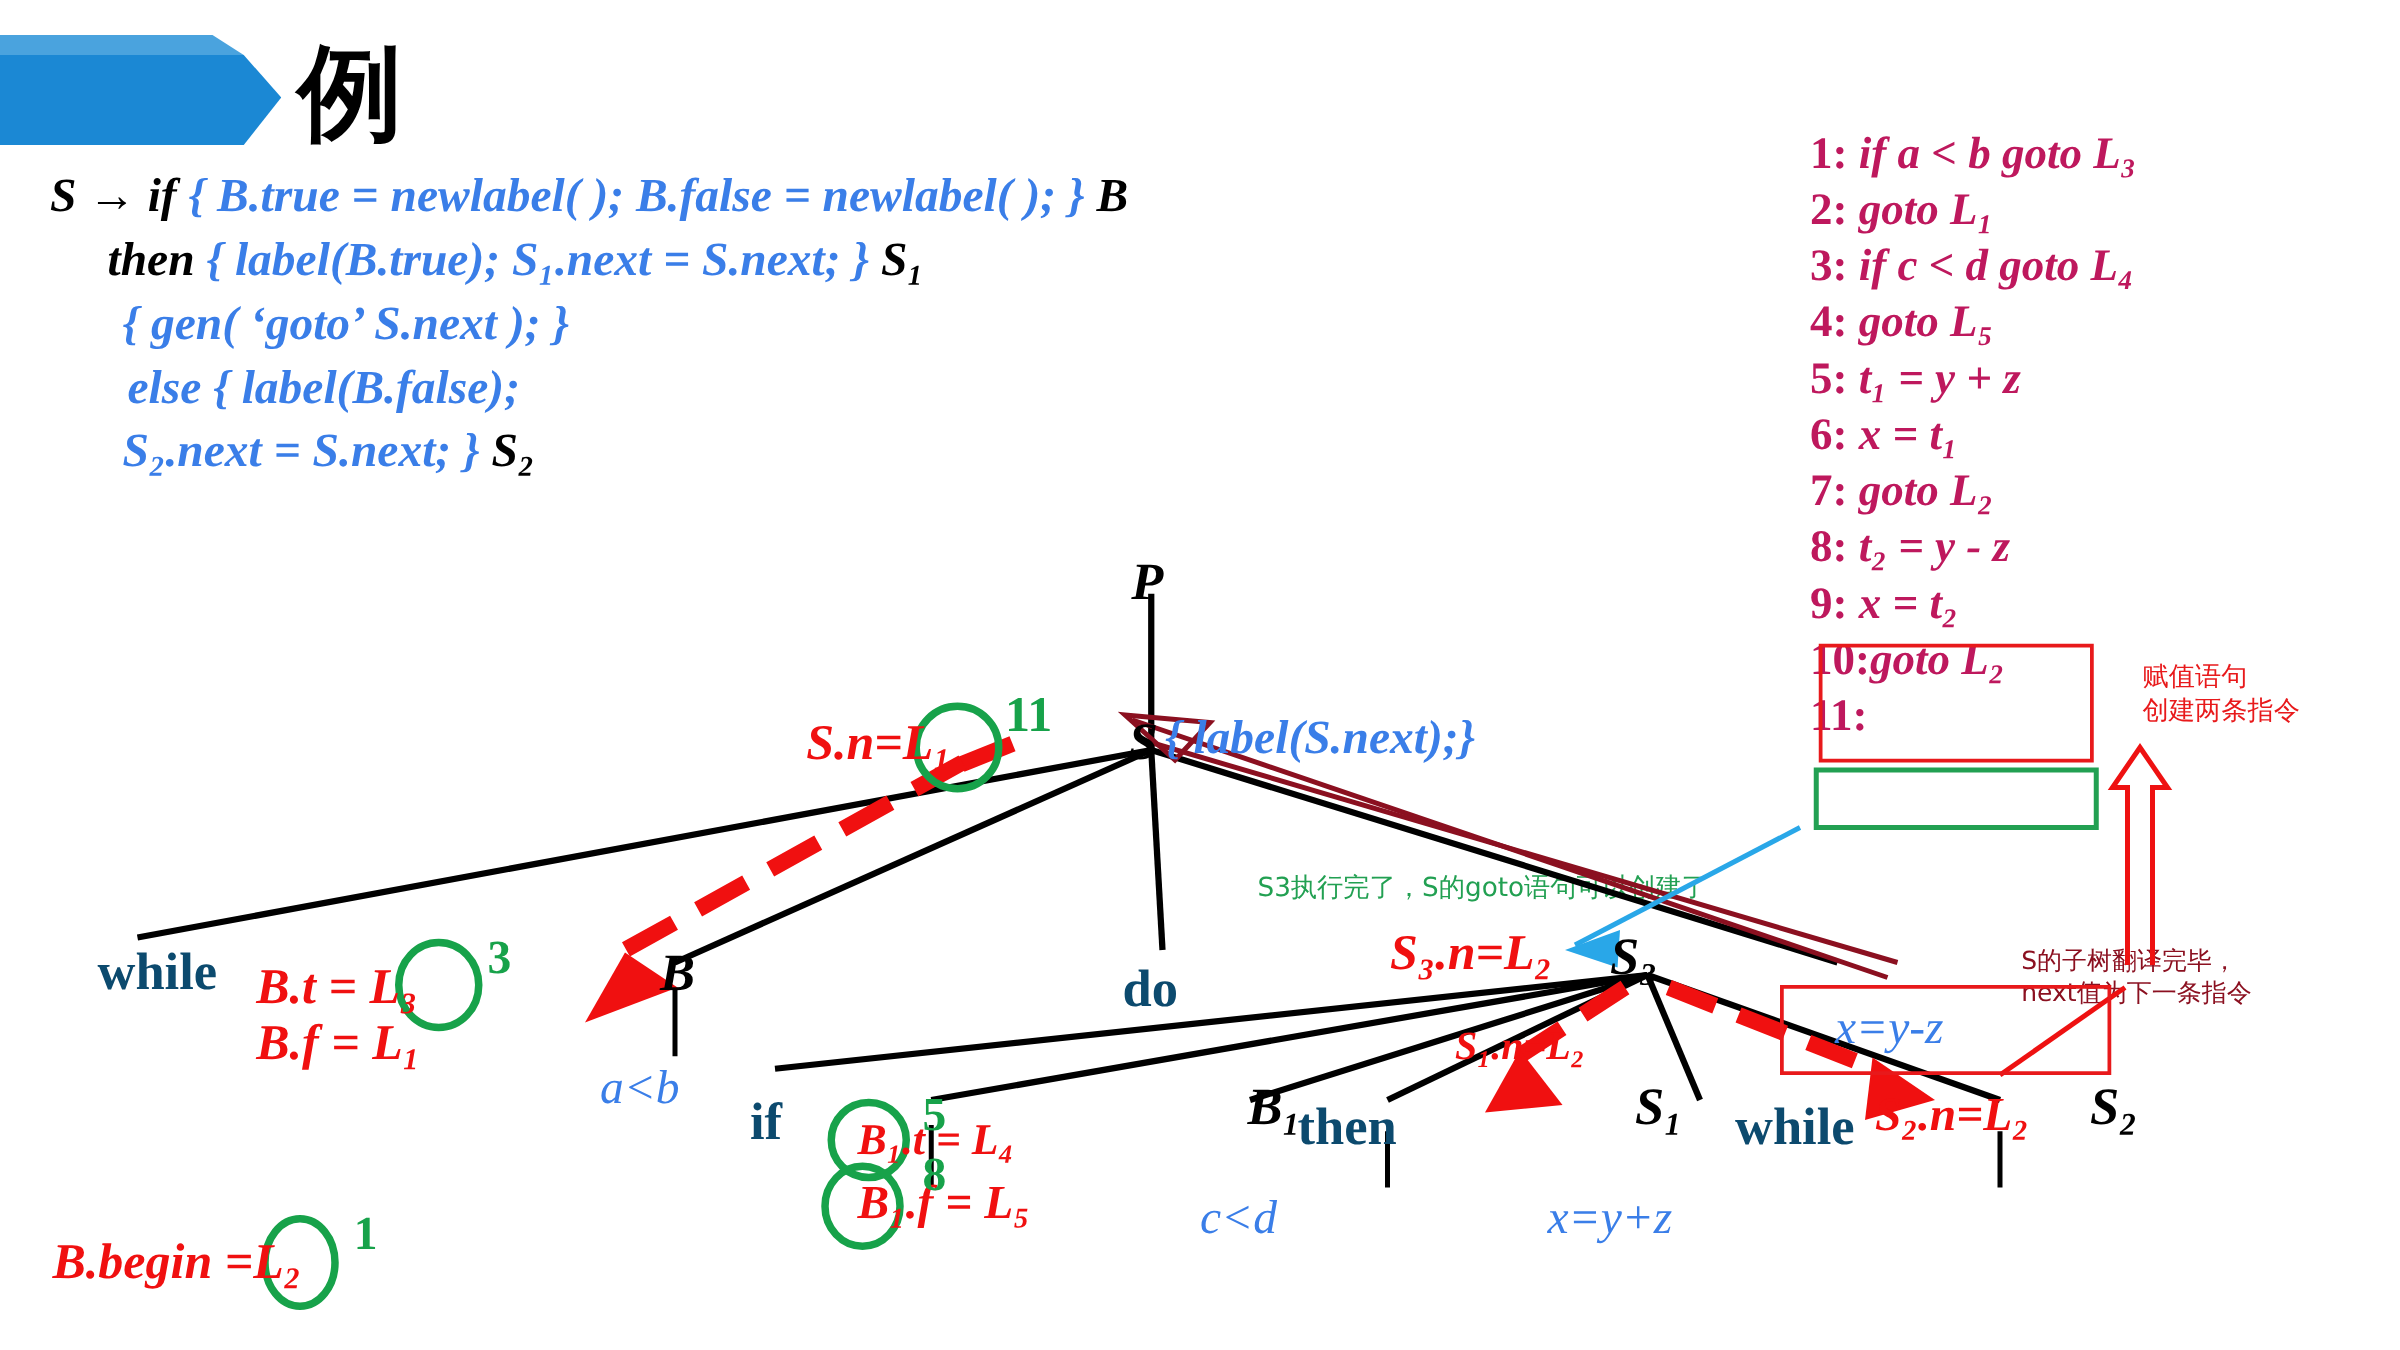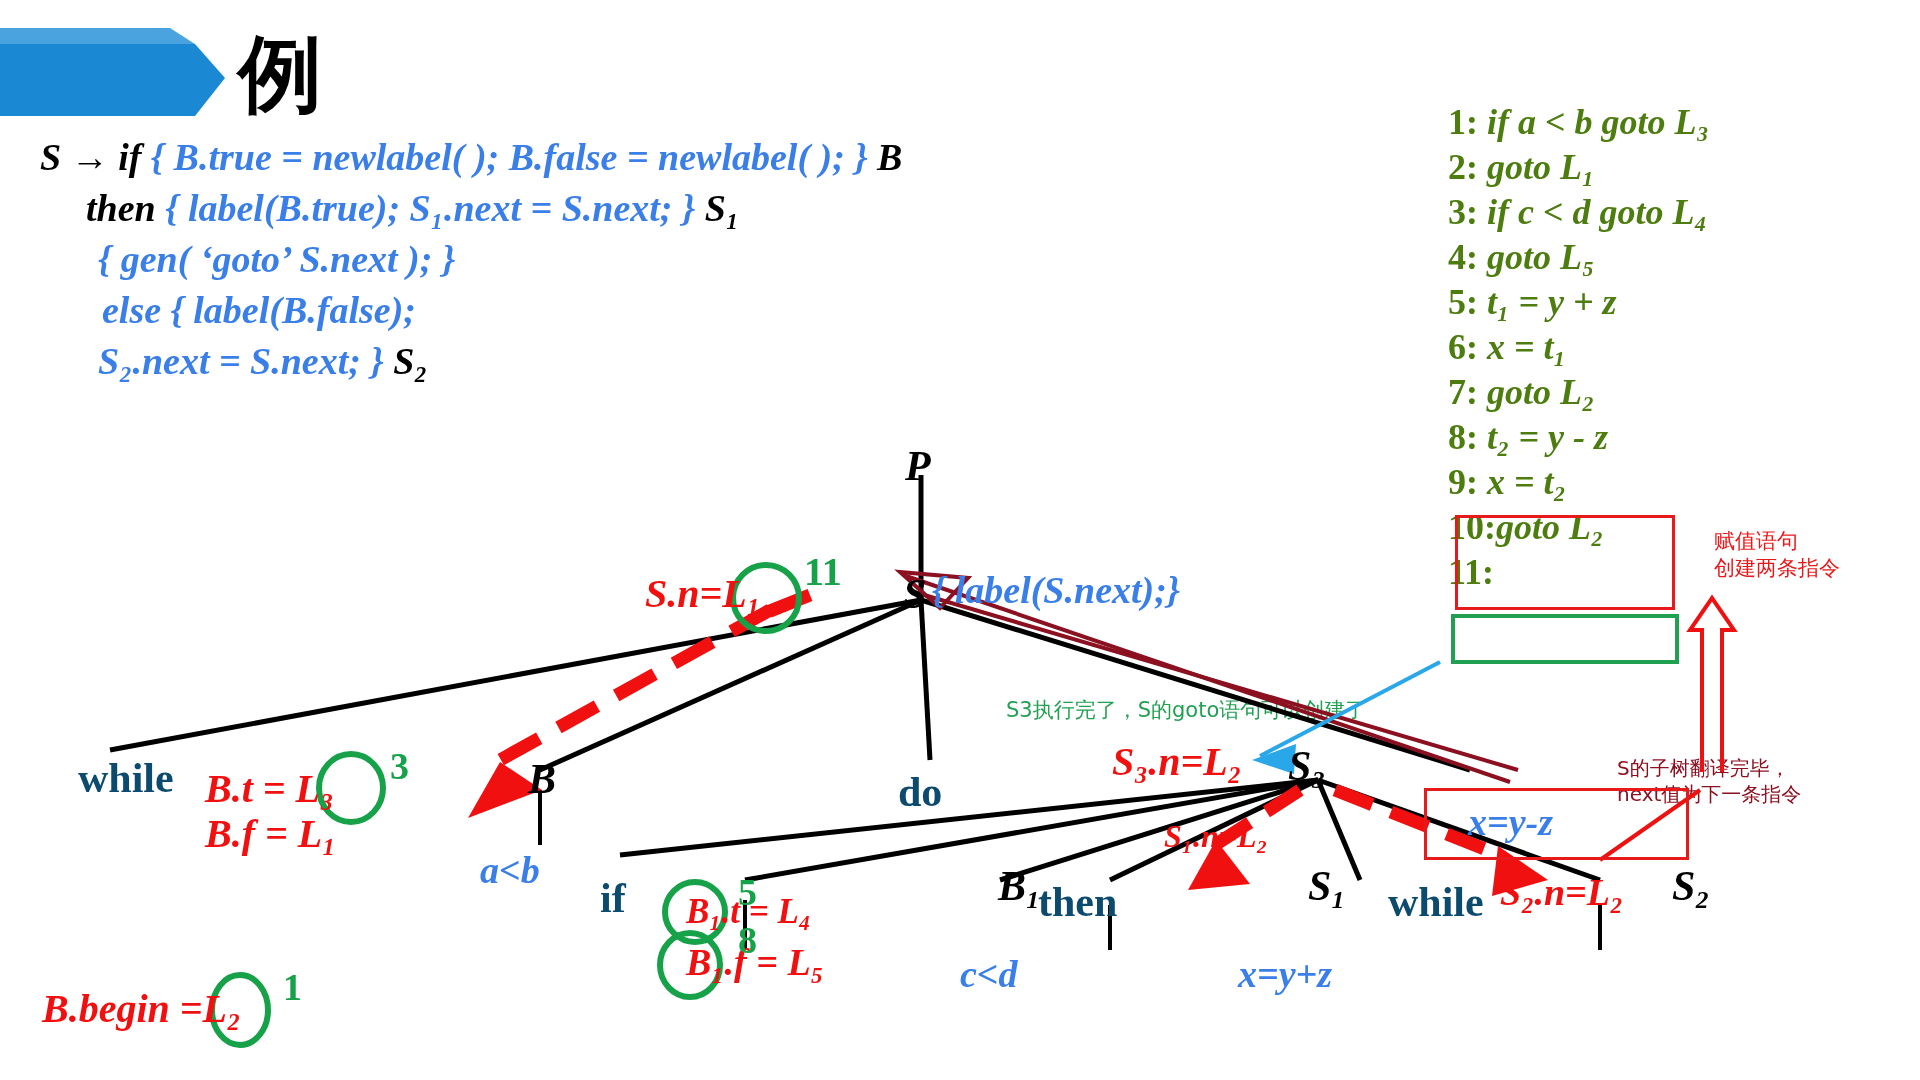--- a/index.html
+++ b/index.html
@@ -32,21 +32,21 @@
   .blk  { color:#000; }
   .ind1 { padding-left:46px; }
   .ind2 { padding-left:58px; }
   .ind3 { padding-left:62px; }
 
   
   #code-list { position:absolute; left:1448px; top:100px; }
   .code-line {
     font-family:"Liberation Serif", serif;
     font-weight:bold; font-size:36px; line-height:45px;
-    color:#4d7c0f; white-space:nowrap;
+    color:#be185d; white-space:nowrap;
   }
   .code-line .num { font-style:normal; }
   .code-line .ins { font-style:italic; }
 
   
   #red-box-89 {
     position:absolute; left:1455px; top:515px;
     width:220px; height:95px;
     border:3px solid #e8191b; box-sizing:border-box;
   }
@@ -78,21 +78,21 @@
   .node {
     font-family:"Liberation Serif", serif;
     font-weight:bold; font-style:italic; color:#000;
   }
   .kw {
     font-family:"Liberation Serif", serif;
     font-weight:bold; color:#0c4a6e;margin-top:16px;
   }
   .leafblue {
     font-family:"Liberation Serif", serif;
-    font-weight:bold; font-style:italic; color:#3a7ee8;
+    font-weight:normal; font-style:italic; color:#3a7ee8;
   }
   .redattr {
     font-family:"Liberation Serif", serif;
     font-weight:bold; font-style:italic; color:#f01010;
   }
   .grnnum {
     font-family:"Liberation Serif", serif;
     font-weight:bold; color:#17a24a;
   }
   .actionblue {

